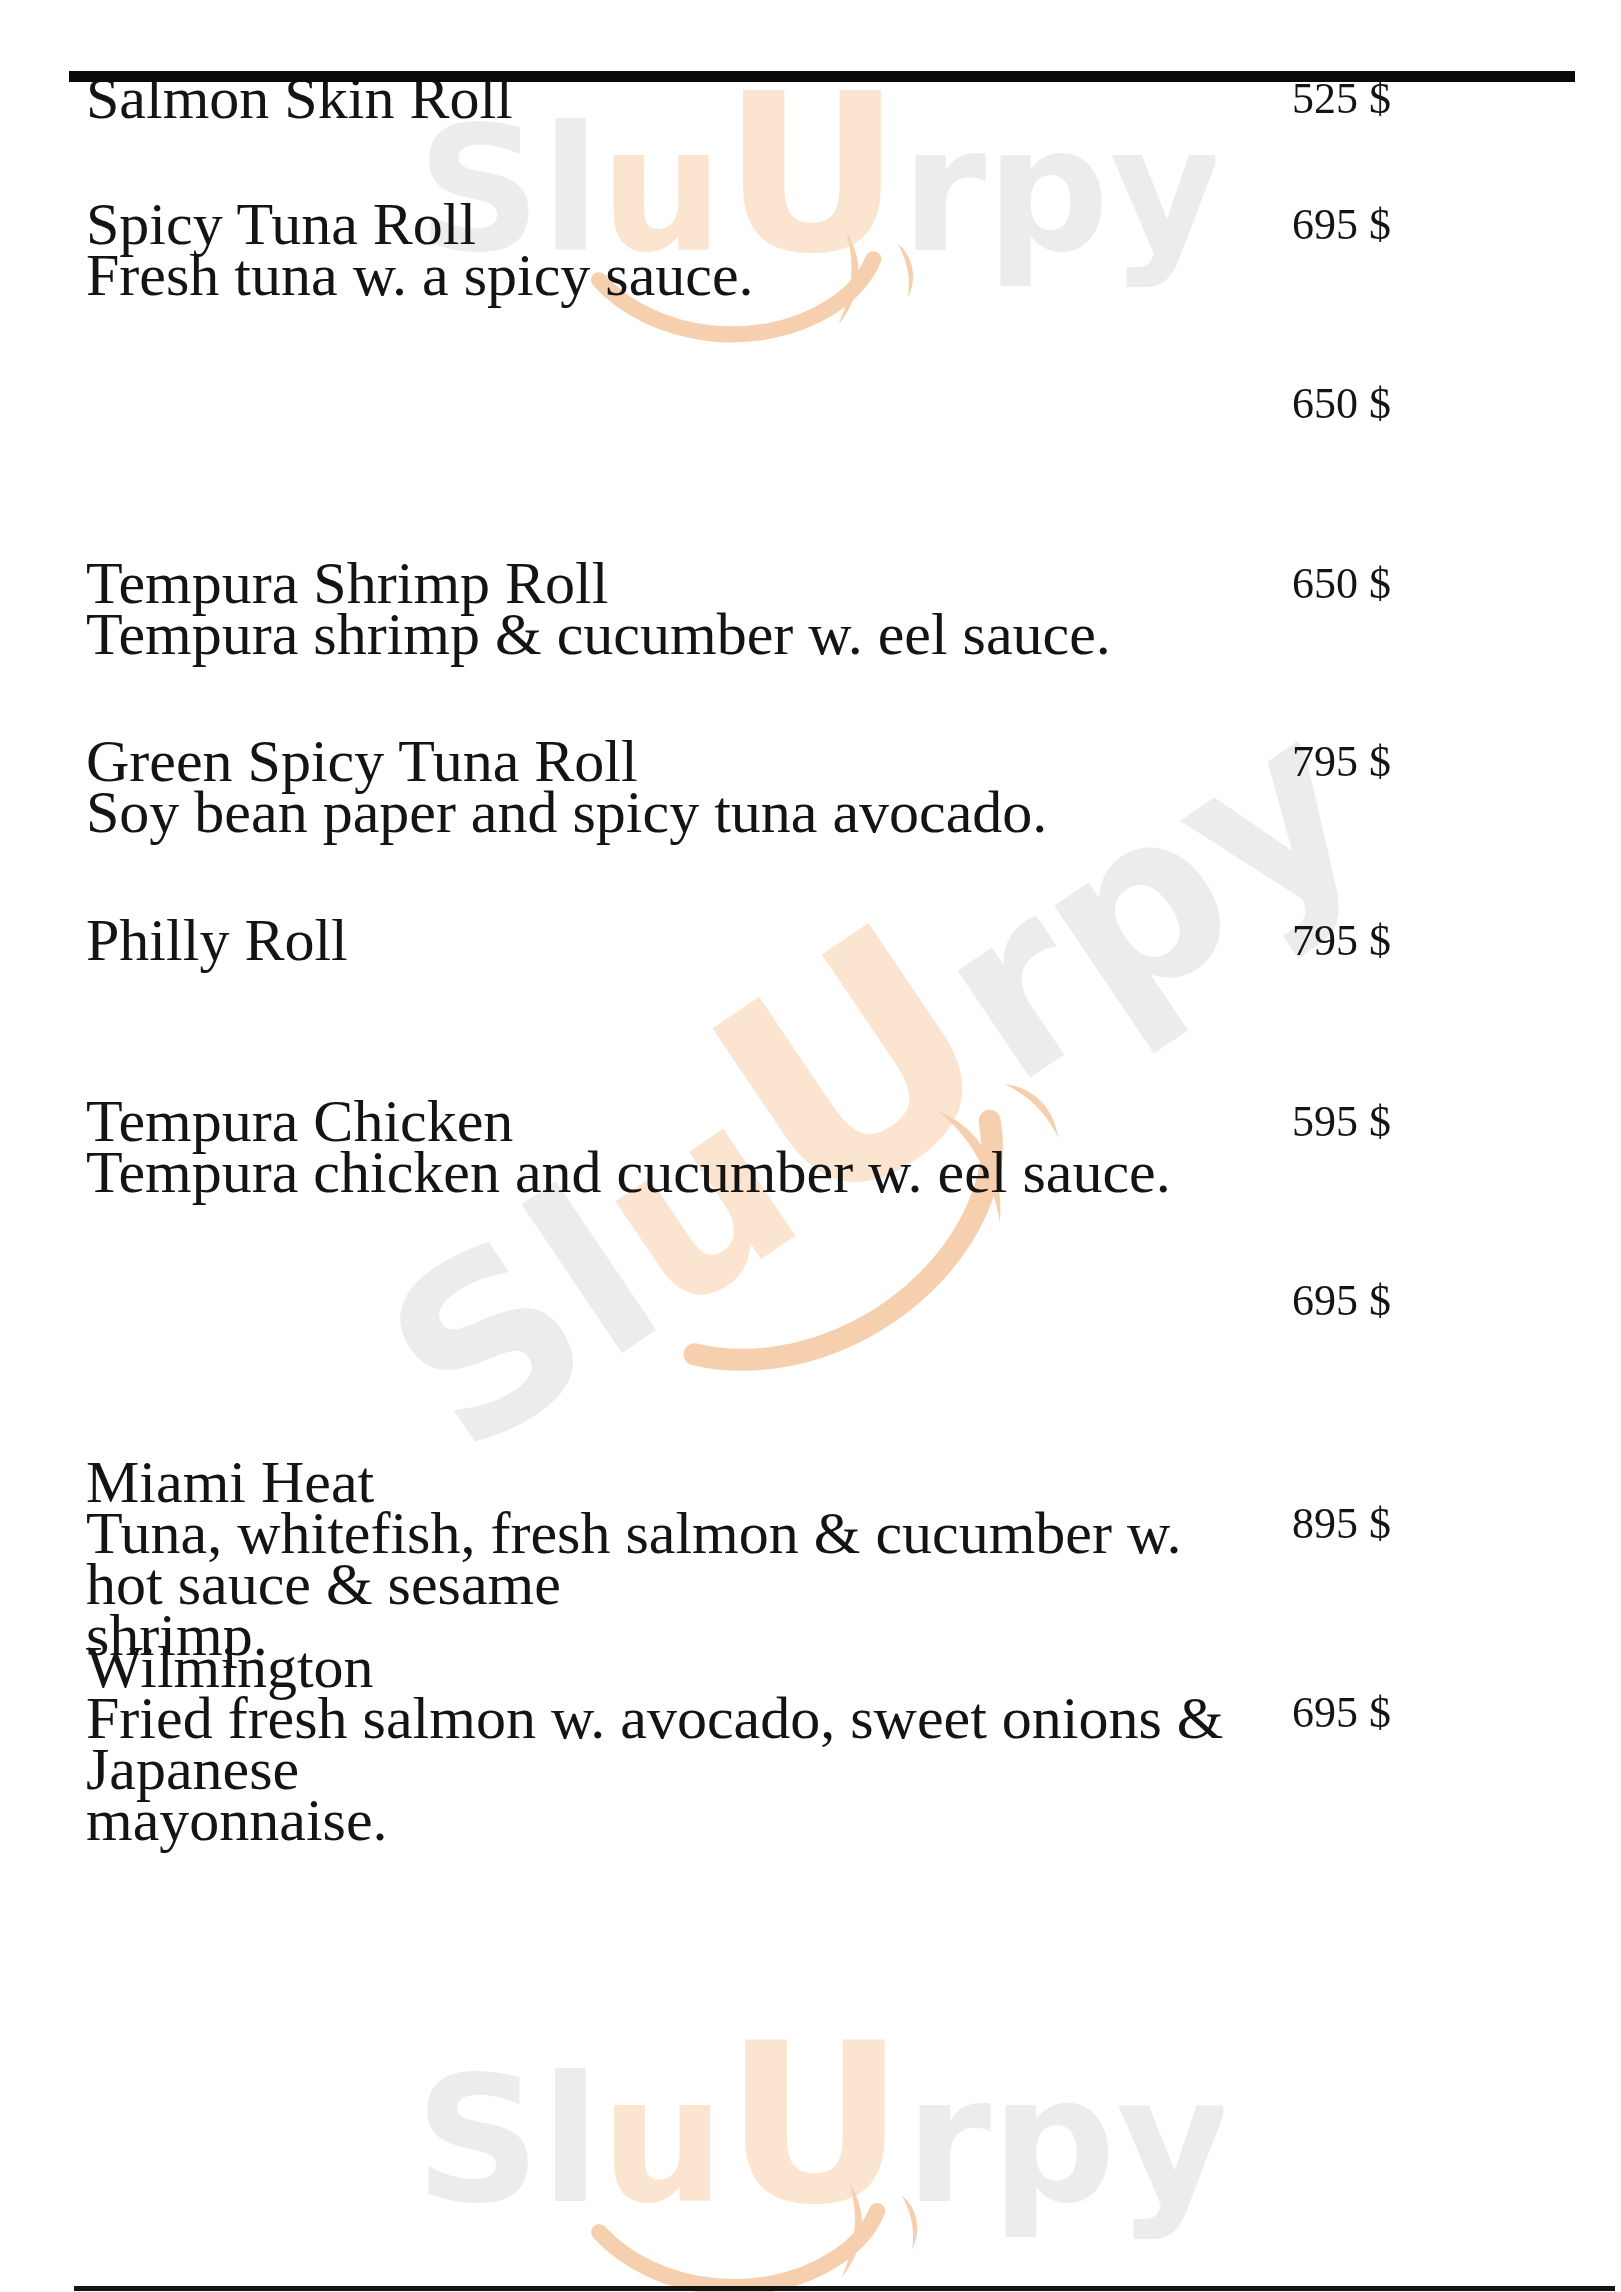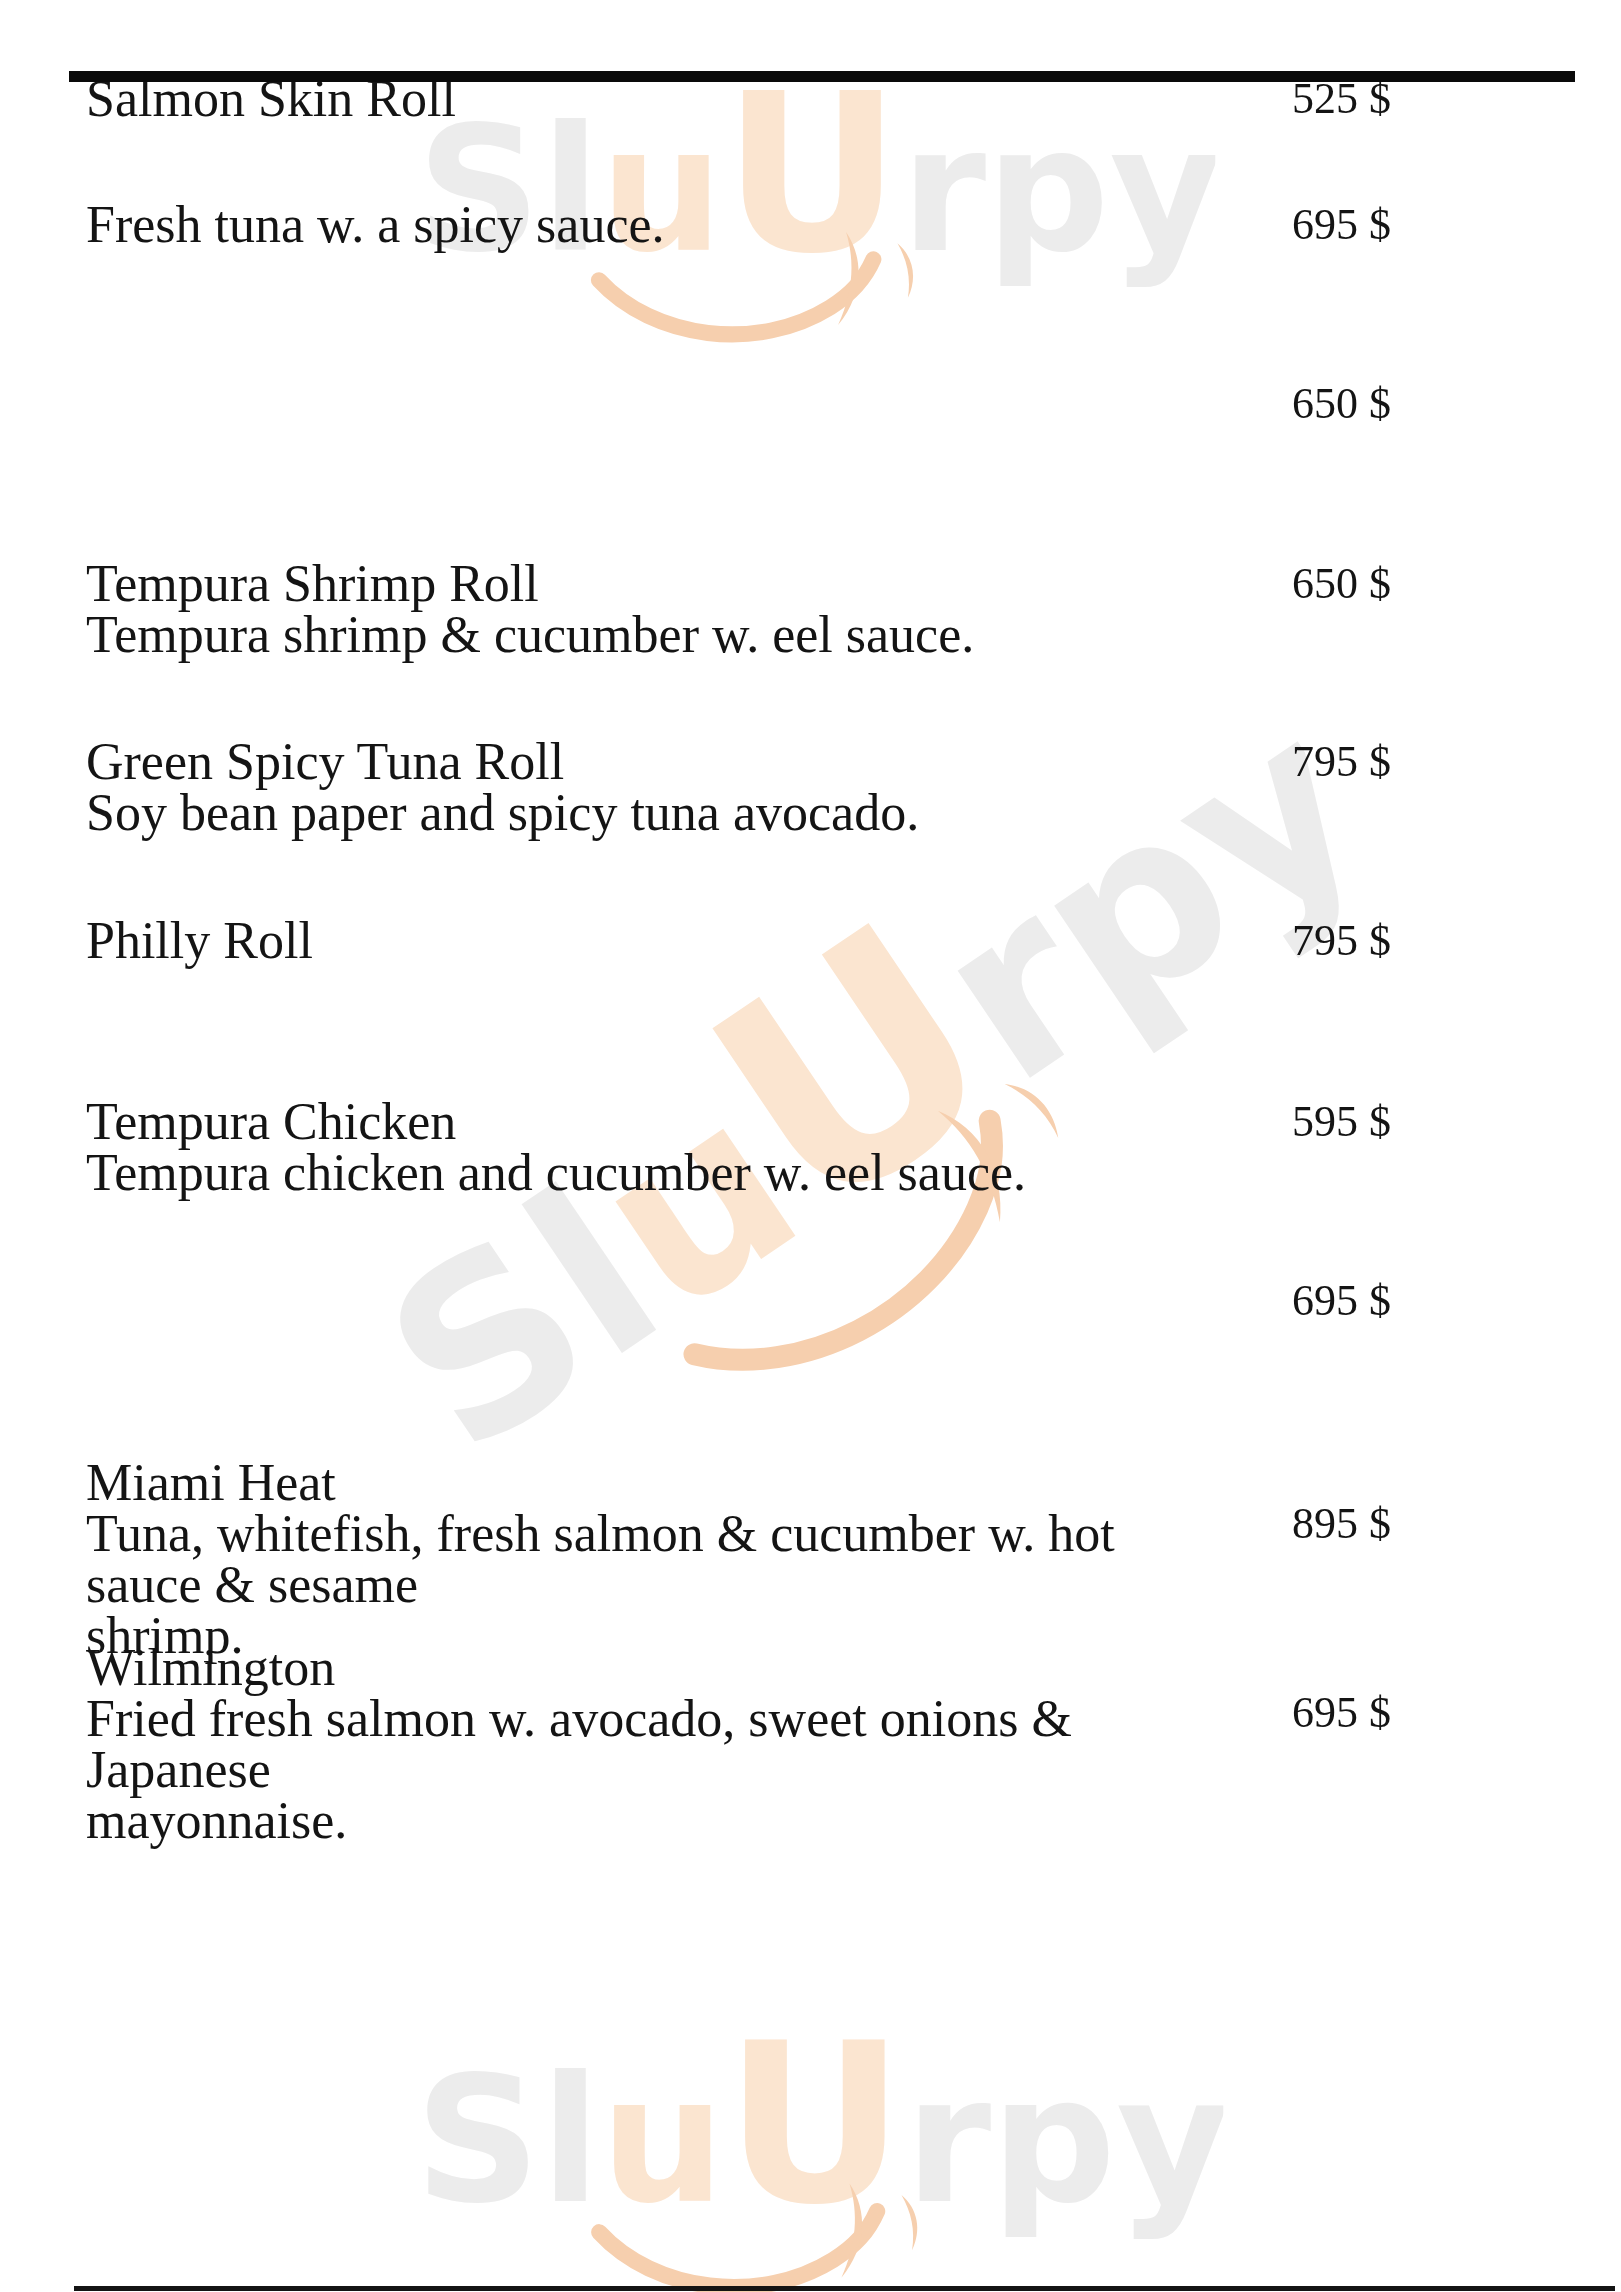--- a/index.html
+++ b/index.html
@@ -22,21 +22,21 @@
     position:absolute;left:69px;top:71px;width:1506px;height:10.8px;
     background:#0a0a0a;z-index:5;
   }
   .rule-bottom{
     position:absolute;left:74px;top:2286px;width:1541px;height:4.9px;
     background:#141414;z-index:5;
   }
   
   .item{
     position:absolute;left:86px;width:1157px;
-    font-size:52px;line-height:51px;
+    font-size:60px;line-height:51px;
     z-index:4;
   }
   .item .nm{display:block;}
   .item .ds{display:block;}
   .price{
     position:absolute;left:1292px;width:294px;
     font-size:44px;line-height:51px;
     z-index:4;white-space:nowrap;
   }
 </style>
@@ -71,20 +71,21 @@
 
   <div class="rule-top"></div>
   <div class="rule-bottom"></div>
 
   <div class="item" style="top:73px">
     <span class="nm">Salmon Skin Roll</span>
   </div>
   <div class="price" style="top:73px">525 $</div>
 
   <div class="item" style="top:199px">
+    <span class="nm">Spicy Tuna Roll</span>
     <span class="ds">Fresh tuna w. a spicy sauce.</span>
   </div>
   <div class="price" style="top:199px">695 $</div>
 
   <div class="price" style="top:378px">650 $</div>
 
   <div class="item" style="top:558px">
     <span class="nm">Tempura Shrimp Roll</span>
     <span class="ds">Tempura shrimp &amp; cucumber w. eel sauce.</span>
   </div>

